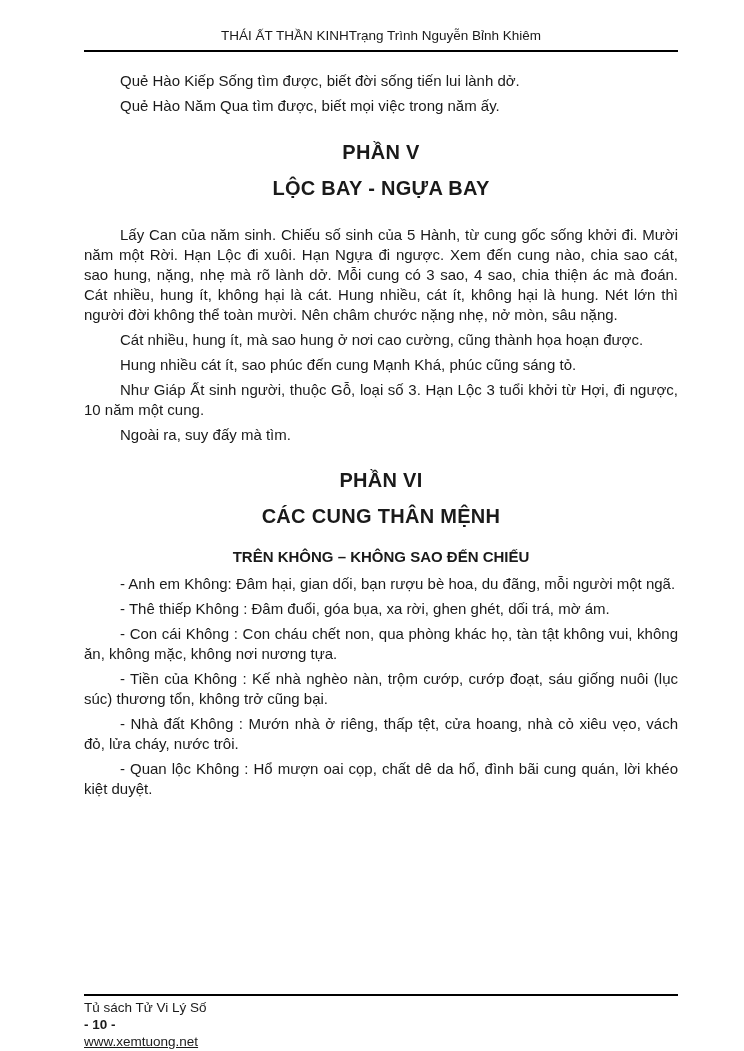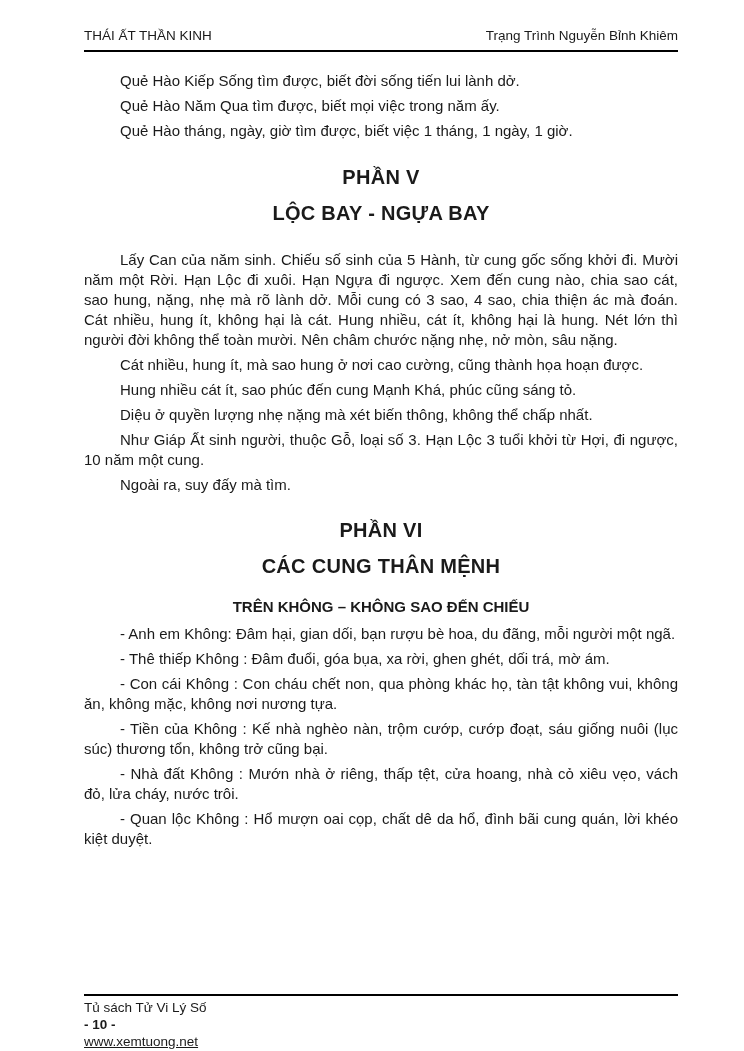--- a/index.html
+++ b/index.html
@@ -20,21 +20,21 @@
   
   .header {
     position: absolute;
     top: 0;
     left: 84px;
     right: 66px;
     padding-top: 27px;
     padding-bottom: 6px;
     border-bottom: 2px solid #000;
     display: flex;
-    justify-content: space-between;
+    justify-content: center;
     align-items: baseline;
     font-size: 13.5px;
     line-height: 17px;
   }
   
   .content {
     position: absolute;
     top: 52px;
     left: 84px;
     right: 66px;
@@ -101,31 +101,29 @@
   <div class="header">
     <span>THÁI ẤT THẦN KINH</span>
     <span>Trạng Trình Nguyễn Bỉnh Khiêm</span>
   </div>
 
   <div class="content">
 
     <div class="intro">
       <p>Quẻ Hào Kiếp Sống tìm được, biết đời sống tiến lui lành dở.</p>
       <p>Quẻ Hào Năm Qua tìm được, biết mọi việc trong năm ấy.</p>
-      <p>Quẻ Hào tháng, ngày, giờ tìm được, biết việc 1 tháng, 1 ngày, 1 giờ.</p>
     </div>
 
     <h1 class="heading-big title-v">PHẦN V</h1>
     <h1 class="heading-big title-v2">LỘC BAY - NGỰA BAY</h1>
 
     <div class="paras-v">
       <p class="justify">Lấy Can của năm sinh. Chiếu số sinh của 5 Hành, từ cung gốc sống khởi đi. Mười năm một Rời. Hạn Lộc đi xuôi. Hạn Ngựa đi ngược. Xem đến cung nào, chia sao cát, sao hung, nặng, nhẹ mà rõ lành dở. Mỗi cung có 3 sao, 4 sao, chia thiện ác mà đoán. Cát nhiều, hung ít, không hại là cát. Hung nhiều, cát ít, không hại là hung. Nét lớn thì người đời không thể toàn mười. Nên châm chước nặng nhẹ, nở mòn, sâu nặng.</p>
       <p class="justify">Cát nhiều, hung ít, mà sao hung ở nơi cao cường, cũng thành họa hoạn được.</p>
       <p class="justify">Hung nhiều cát ít, sao phúc đến cung Mạnh Khá, phúc cũng sáng tỏ.</p>
-      <p class="justify">Diệu ở quyền lượng nhẹ nặng mà xét biến thông, không thể chấp nhất.</p>
       <p class="justify">Như Giáp Ất sinh người, thuộc Gỗ, loại số 3. Hạn Lộc 3 tuổi khởi từ Hợi, đi ngược, 10 năm một cung.</p>
       <p class="justify">Ngoài ra, suy đấy mà tìm.</p>
     </div>
 
     <h1 class="heading-big title-vi">PHẦN VI</h1>
     <h1 class="heading-big title-vi2">CÁC CUNG THÂN MỆNH</h1>
 
     <h2 class="subheading">TRÊN KHÔNG – KHÔNG SAO ĐẾN CHIẾU</h2>
 
     <div class="paras-vi">

